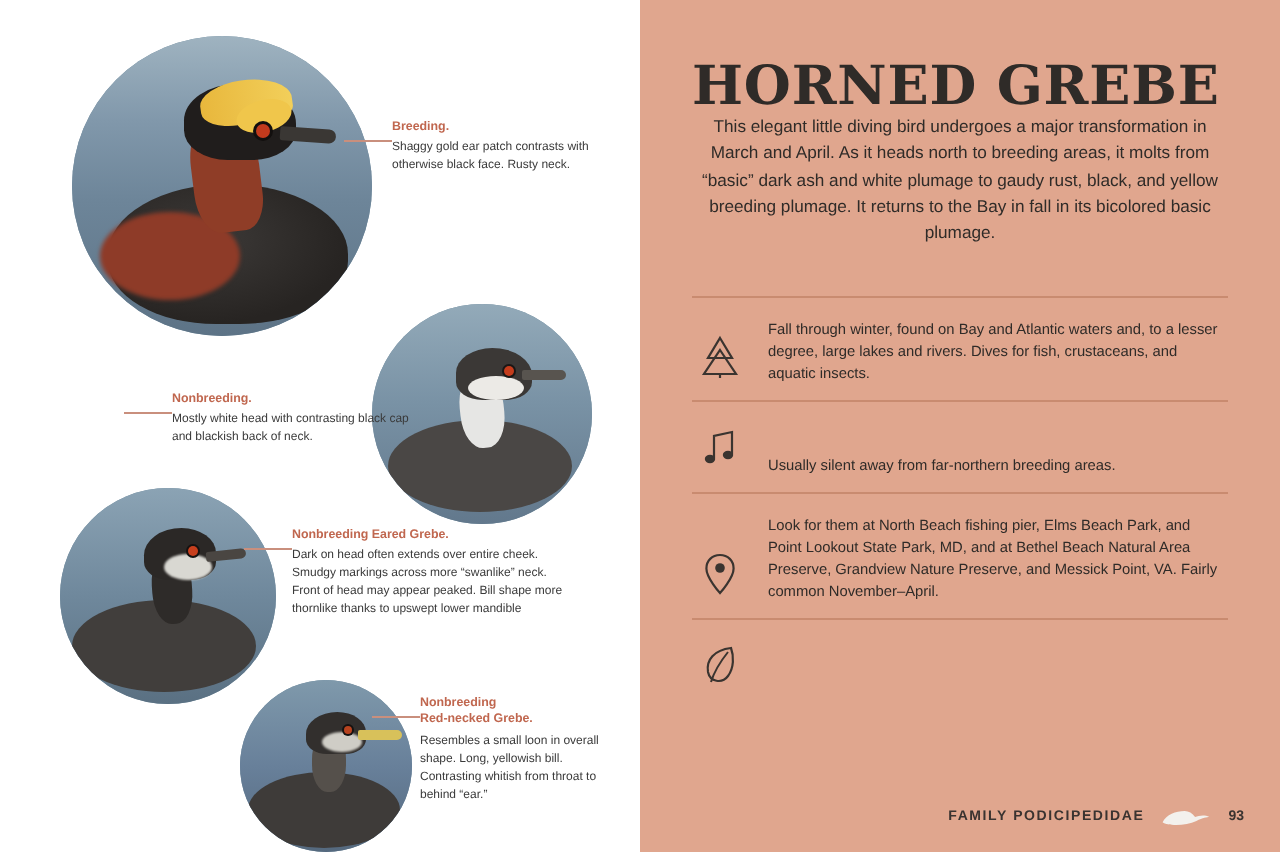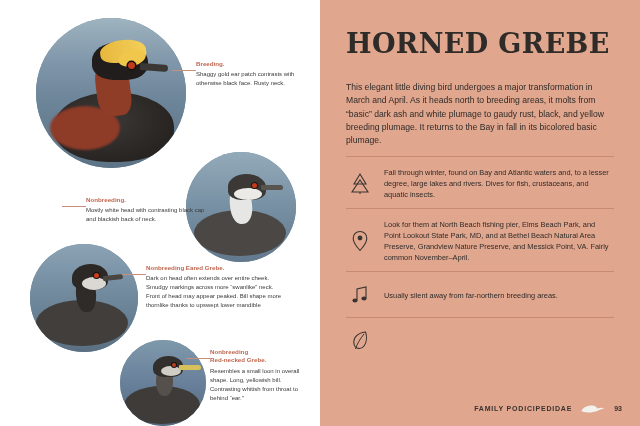--- a/index.html
+++ b/index.html
@@ -220,21 +220,21 @@
     background: #e0a68e;
     padding: 30px 26px 0 26px;
   }
   .species-title {
     font-family: "DejaVu Serif", serif;
     font-weight: bold;
     font-size: 27px;
     letter-spacing: 0.4px;
     color: #2f2b28;
     line-height: 1;
-    margin-bottom: 24px;
+    margin-bottom: 0;
   }
   .sci-row {
     display: flex;
     align-items: baseline;
     justify-content: space-between;
     border-bottom: 1px solid #c98b70;
     padding-bottom: 6px;
     margin-bottom: 10px;
   }
   .sci-name {
@@ -244,25 +244,26 @@
   }
   .measure {
     font-size: 7px;
     color: #3d3835;
     font-weight: bold;
   }
   .intro {
     font-size: 8.6px;
     line-height: 1.55;
     color: #2f2b28;
-    margin-bottom: 8px;
+    margin-bottom: 24px;
+    text-align: center;
   }
   .fact {
     display: flex;
-    align-items: center;
+    align-items: flex-end;
     gap: 10px;
     border-top: 1px solid #c98b70;
     padding: 9px 0 8px 0;
   }
   .fact:last-of-type { border-bottom: 1px solid #c98b70; }
   .fact .ico {
     flex: 0 0 28px;
     height: 28px;
     display: flex; align-items: center; justify-content: center;
   }
@@ -382,42 +383,42 @@
           <path d="M10 2 L16 12 H4 Z" fill="none" stroke="#3a3430" stroke-width="1.1"></path>
           <path d="M10 8 L18 20 H2 Z" fill="none" stroke="#3a3430" stroke-width="1.1"></path>
           <line x1="10" y1="20" x2="10" y2="22" stroke="#3a3430" stroke-width="1.1"></line>
         </svg>
       </div>
       <div class="txt">Fall through winter, found on Bay and Atlantic waters and, to a lesser degree, large lakes and rivers. Dives for fish, crustaceans, and aquatic insects.</div>
     </div>
 
     <div class="fact">
       <div class="ico">
-        <svg width="18" height="22" viewBox="0 0 18 22">
-          <path d="M9 1.5 C5 1.5 2.2 4.4 2.2 8.2 C2.2 13 9 20.5 9 20.5 C9 20.5 15.8 13 15.8 8.2 C15.8 4.4 13 1.5 9 1.5 Z" fill="none" stroke="#3a3430" stroke-width="1.1"></path>
-          <circle cx="9" cy="8" r="2.4" fill="#3a3430"></circle>
-        </svg>
-      </div>
-      <div class="txt">Look for them at North Beach fishing pier, Elms Beach Park, and Point Lookout State Park, MD, and at Bethel Beach Natural Area Preserve, Grandview Nature Preserve, and Messick Point, VA. Fairly common November–April.</div>
-    </div>
-
-    <div class="fact">
-      <div class="ico">
         <svg width="18" height="20" viewBox="0 0 18 20">
           <path d="M6 15 V4 L15 2 V13" fill="none" stroke="#3a3430" stroke-width="1.1"></path>
           <ellipse cx="4" cy="15.5" rx="2.6" ry="2.1" fill="#3a3430"></ellipse>
           <ellipse cx="13" cy="13.5" rx="2.6" ry="2.1" fill="#3a3430"></ellipse>
         </svg>
       </div>
       <div class="txt">Usually silent away from far-northern breeding areas.</div>
     </div>
 
     <div class="fact">
       <div class="ico">
         <svg width="18" height="22" viewBox="0 0 18 22">
+          <path d="M9 1.5 C5 1.5 2.2 4.4 2.2 8.2 C2.2 13 9 20.5 9 20.5 C9 20.5 15.8 13 15.8 8.2 C15.8 4.4 13 1.5 9 1.5 Z" fill="none" stroke="#3a3430" stroke-width="1.1"></path>
+          <circle cx="9" cy="8" r="2.4" fill="#3a3430"></circle>
+        </svg>
+      </div>
+      <div class="txt">Look for them at North Beach fishing pier, Elms Beach Park, and Point Lookout State Park, MD, and at Bethel Beach Natural Area Preserve, Grandview Nature Preserve, and Messick Point, VA. Fairly common November–April.</div>
+    </div>
+
+    <div class="fact">
+      <div class="ico">
+        <svg width="18" height="22" viewBox="0 0 18 22">
           <path d="M14.5 2 C6 3 2 8 3 14 C4 19 10 20 13 16 C16 12 16 6 14.5 2 Z" fill="none" stroke="#3a3430" stroke-width="1.1"></path>
           <path d="M13 4 C9 9 6 14 4.5 19" fill="none" stroke="#3a3430" stroke-width="1"></path>
         </svg>
       </div>
     </div>
 
     <div class="footer">
       <div class="fam">FAMILY PODICIPEDIDAE</div>
       <svg class="grebe-mark" viewBox="0 0 40 16">
         <path d="M2 12 C6 15 20 15 28 11 C33 8.6 36 8 38 8 C34 6 30 7 27 8 C25 5 22 3.4 19 3.4 C12 3.4 5 6 2 12 Z" fill="#f3f1ed"></path>

